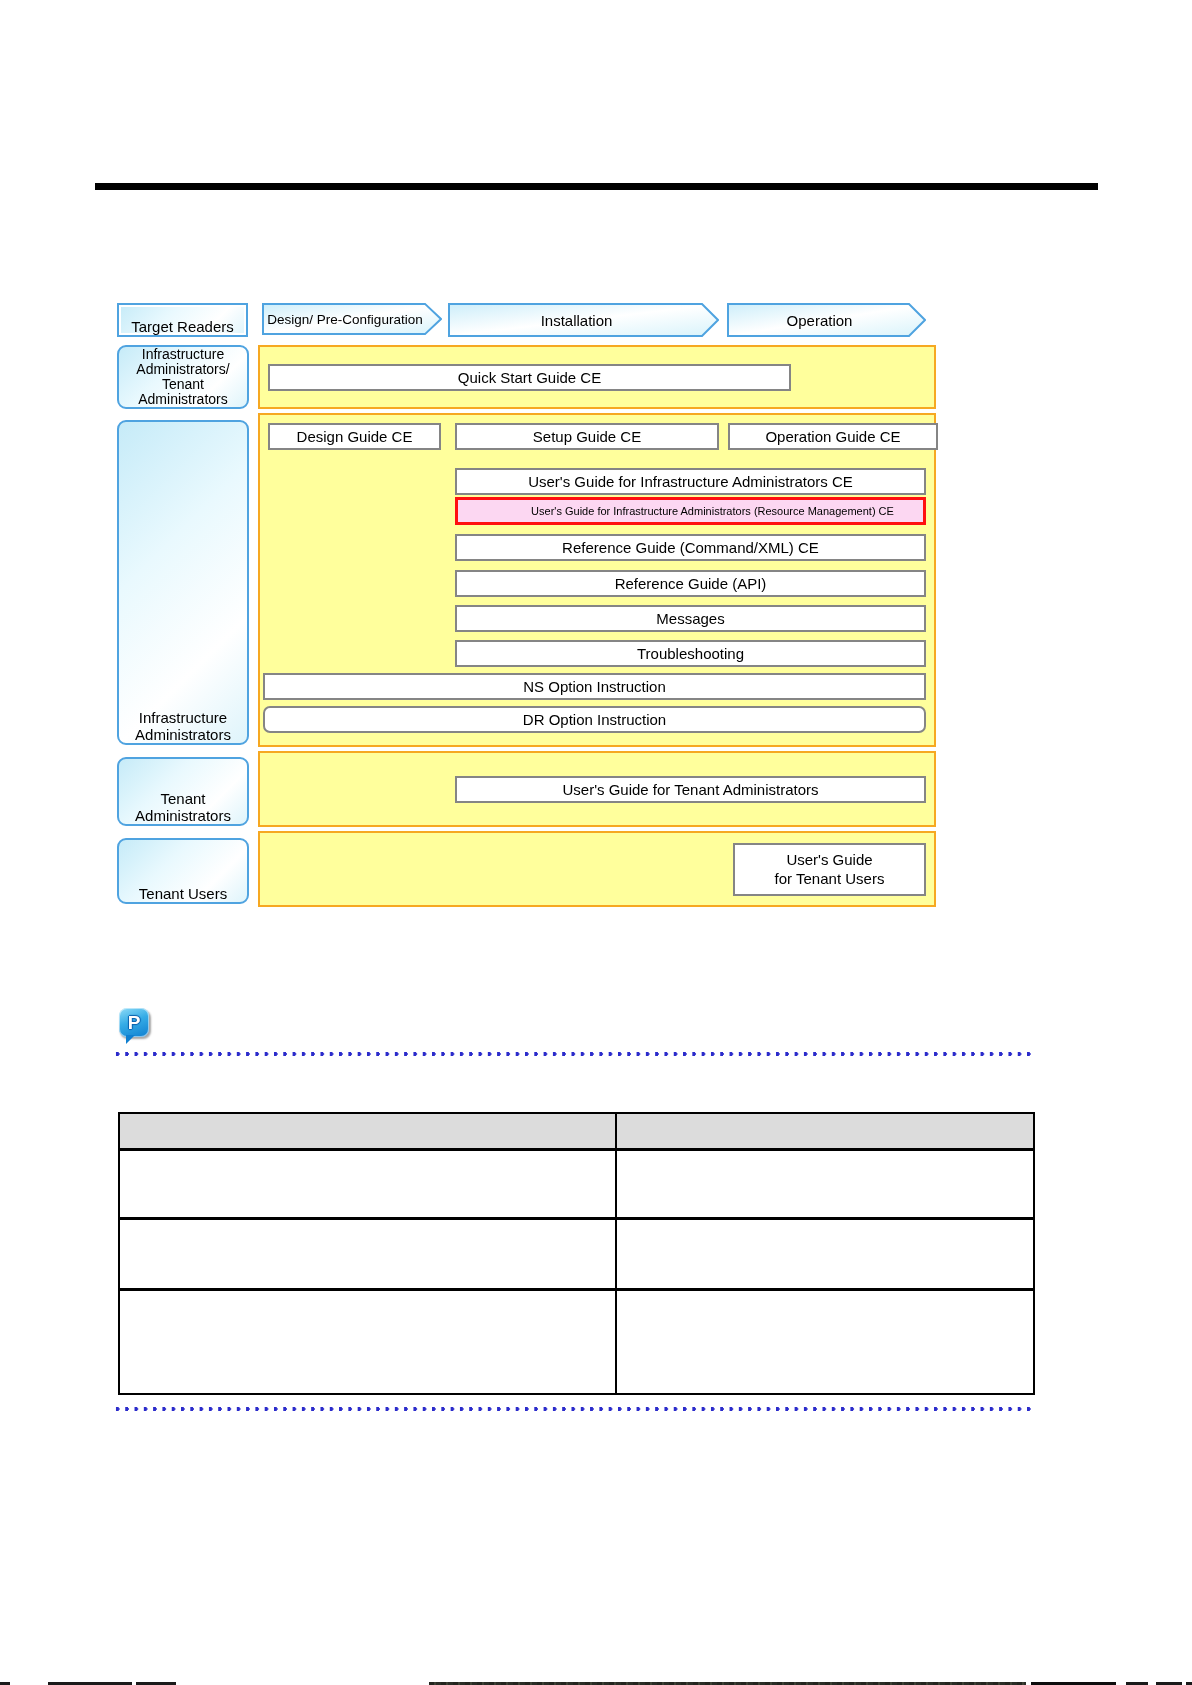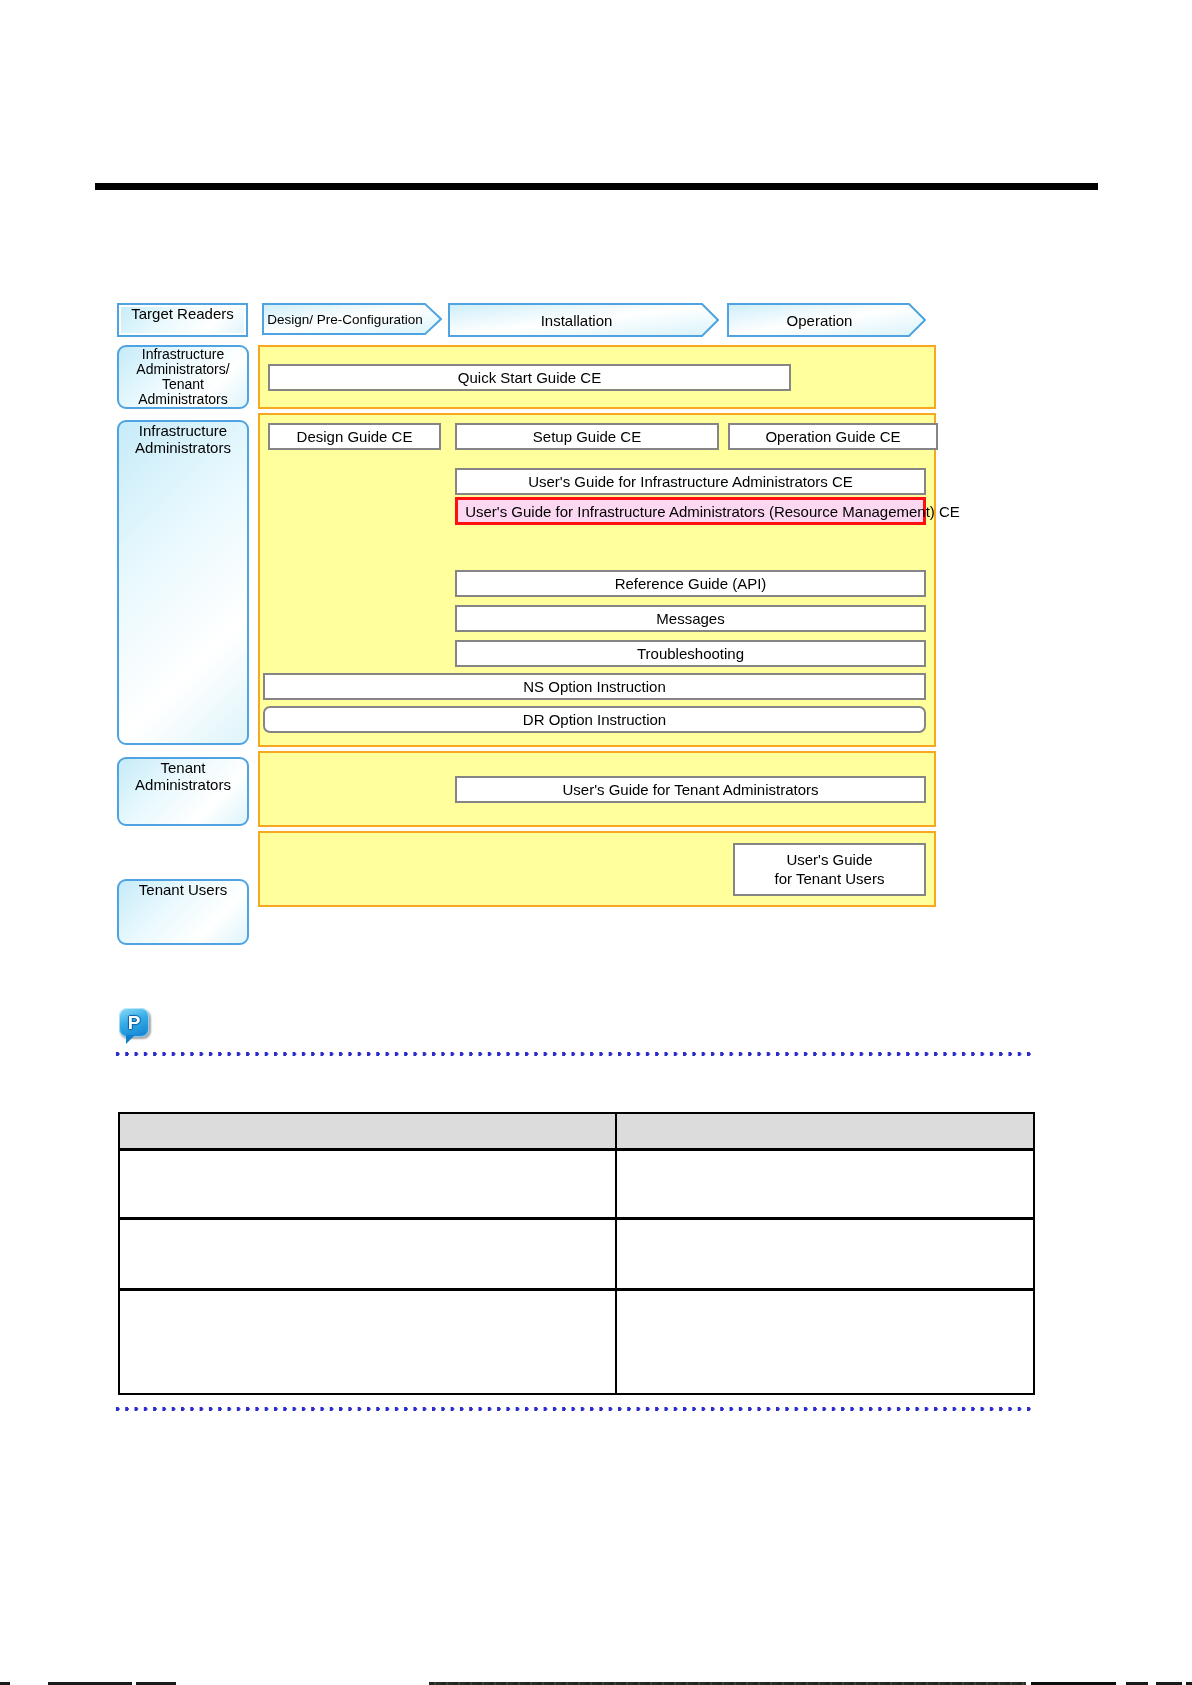--- a/index.html
+++ b/index.html
@@ -10,21 +10,21 @@
   .abs { position:absolute; }
 
   
   .heading-rule { left:95px; top:183px; width:1003px; height:7px; background:#000; }
 
   
   .lightblue {
     background: linear-gradient(135deg,#c6ebf8 0%,#e9f9fe 38%,#ffffff 72%,#def4fb 100%);
     border:2px solid #4fa3e0;
     box-sizing:border-box;
-    display:flex; align-items:flex-start; justify-content:center;
+    display:flex; align-items:flex-end; justify-content:center;
     text-align:center;
   }
   .reader-box { border-radius:9px; font-size:15px; line-height:1.15; }
   .preline { white-space:pre-line; }
   .target-readers { font-size:15px; box-shadow: inset 0 0 0 2px #ffffff; }
 
   
   .phase-arrow { }
   .phase-arrow svg { position:absolute; left:0; top:0; width:100%; height:100%; }
   .phase-arrow .lbl {
@@ -37,21 +37,21 @@
     background:#ffff9c; border:2px solid #f6a821; box-sizing:border-box;
   }
 
   
   .guide {
     background:#ffffff; border:2px solid #858585; box-sizing:border-box;
     height:27px; display:flex; align-items:center; justify-content:center;
     font-size:15px; text-align:center; white-space:nowrap;
   }
   .guide.highlight {
-    background:#fcd7f2; border:3px solid #ff0f0f; font-size:15px; height:28px;padding-left:44px;
+    background:#fcd7f2; border:3px solid #ff0f0f; font-size:11px; height:28px;padding-left:44px;
   }
   .guide.twolines { white-space:pre-line; height:53px; line-height:1.25; }
 
   
   .point-icon { width:40px; height:40px; }
   .point-bubble {
     position:absolute; left:0; top:0; width:30px; height:29px; border-radius:8px;
     background: linear-gradient(160deg,#8fdcf8 0%,#35ace6 45%,#0f7fd0 100%);
     box-shadow: 1.5px 2px 2px rgba(0,0,0,0.35), inset 0 0 0 1px rgba(255,255,255,0.5);
     display:flex; align-items:center; justify-content:center;
@@ -136,21 +136,21 @@
 Administrators</span>
   </div>
   <div class="abs lightblue reader-box" style="left:117px; top:420px; width:132px; height:325px;">
     <span class="preline">Infrastructure
 Administrators</span>
   </div>
   <div class="abs lightblue reader-box" style="left:117px; top:757px; width:132px; height:69px;">
     <span class="preline">Tenant
 Administrators</span>
   </div>
-  <div class="abs lightblue reader-box" style="left:117px; top:838px; width:132px; height:66px;margin-top:41px;">
+  <div class="abs lightblue reader-box" style="left:117px; top:838px; width:132px; height:66px;">
     <span class="preline">Tenant Users</span>
   </div>
 
   <div class="abs panel" style="left:258px; top:345px; width:678px; height:64px;"></div>
   <div class="abs panel" style="left:258px; top:413px; width:678px; height:334px;"></div>
   <div class="abs panel" style="left:258px; top:751px; width:678px; height:76px;"></div>
   <div class="abs panel" style="left:258px; top:831px; width:678px; height:76px;"></div>
 
   <div class="abs guide" style="left:268px; top:364px; width:523px;align-items:center;">
     <span>Quick Start Guide CE</span>
@@ -167,20 +167,23 @@
   </div>
 
   <div class="abs guide" style="left:455px; top:460px; width:471px;margin-top:8px;">
     <span>User's Guide for Infrastructure Administrators CE</span>
   </div>
 
   <div class="abs guide highlight" style="left:455px; top:497px; width:471px;">
     <span>User's Guide for Infrastructure Administrators (Resource Management) CE</span>
   </div>
 
+  <div class="abs guide" style="left:455px; top:534px; width:471px;">
+    <span>Reference Guide (Command/XML) CE</span>
+  </div>
   <div class="abs guide" style="left:455px; top:570px; width:471px;">
     <span>Reference Guide (API)</span>
   </div>
   <div class="abs guide" style="left:455px; top:605px; width:471px;">
     <span>Messages</span>
   </div>
   <div class="abs guide" style="left:455px; top:640px; width:471px;">
     <span>Troubleshooting</span>
   </div>
   <div class="abs guide" style="left:263px; top:673px; width:663px;">

